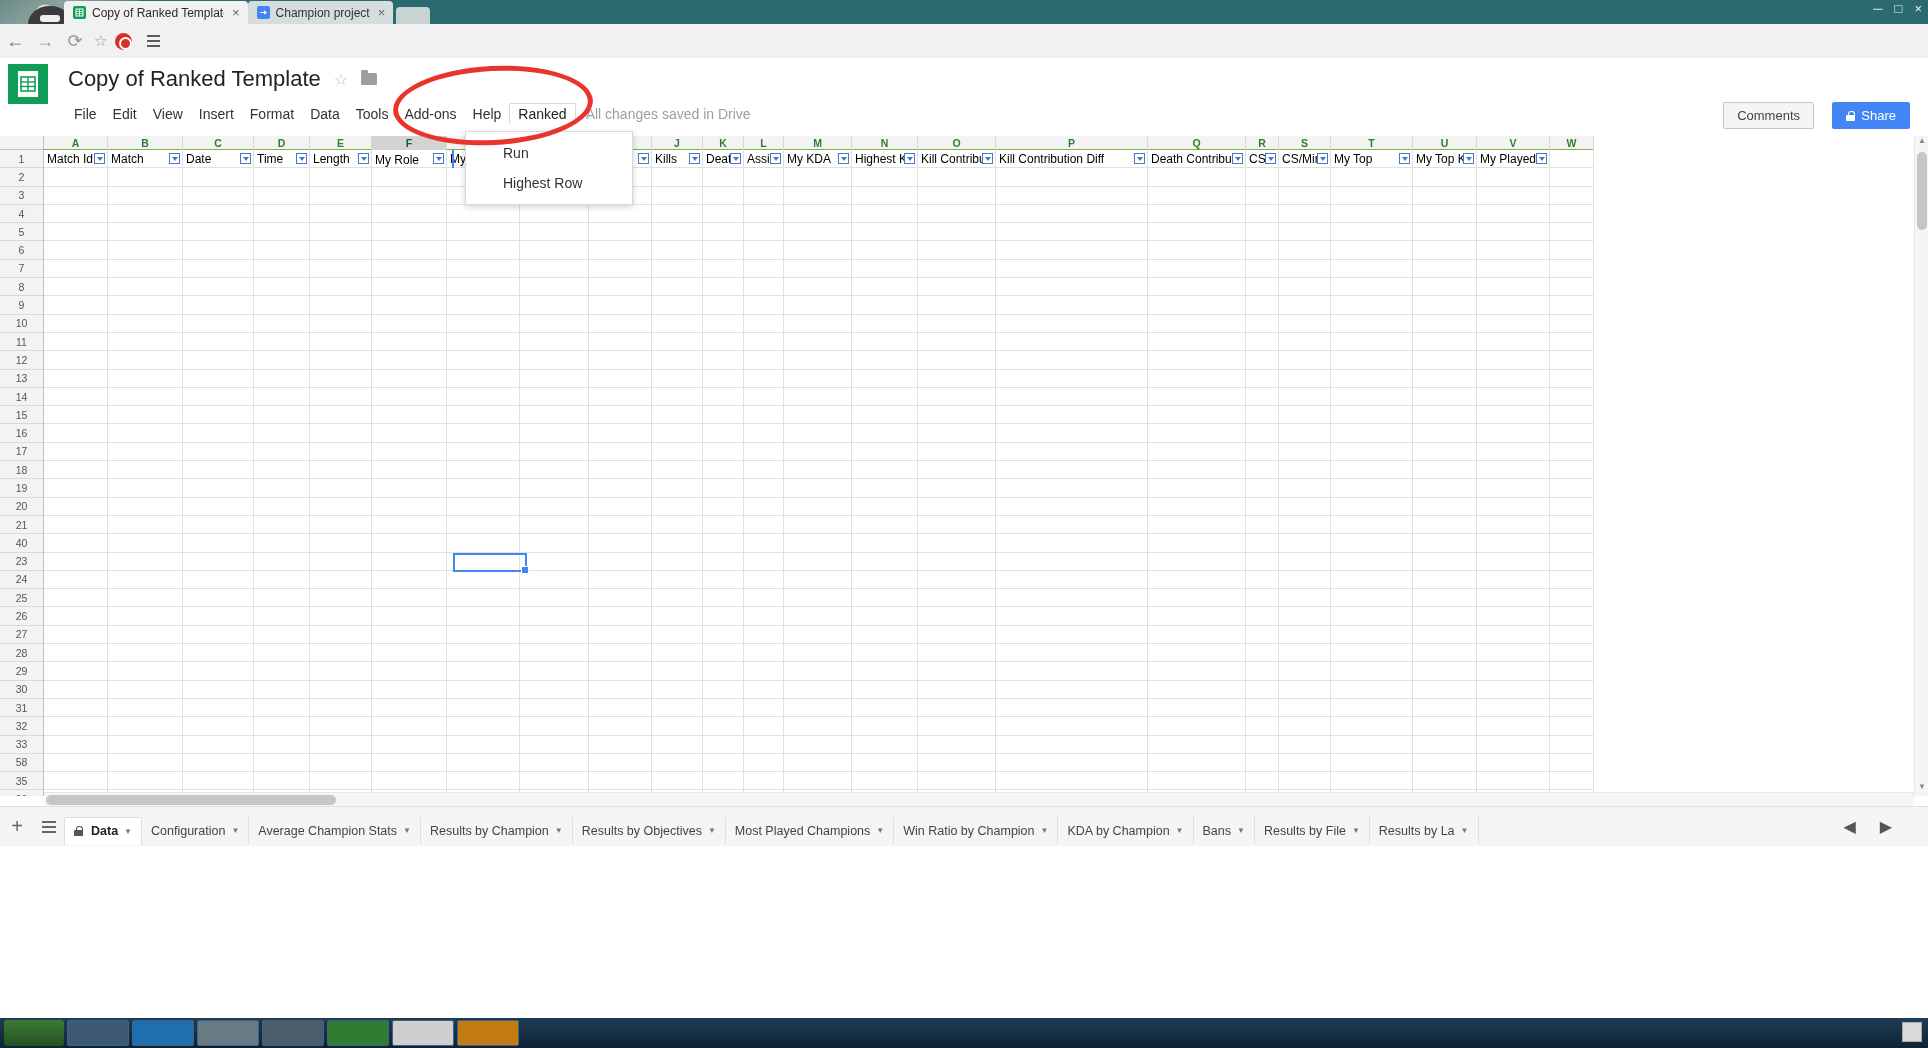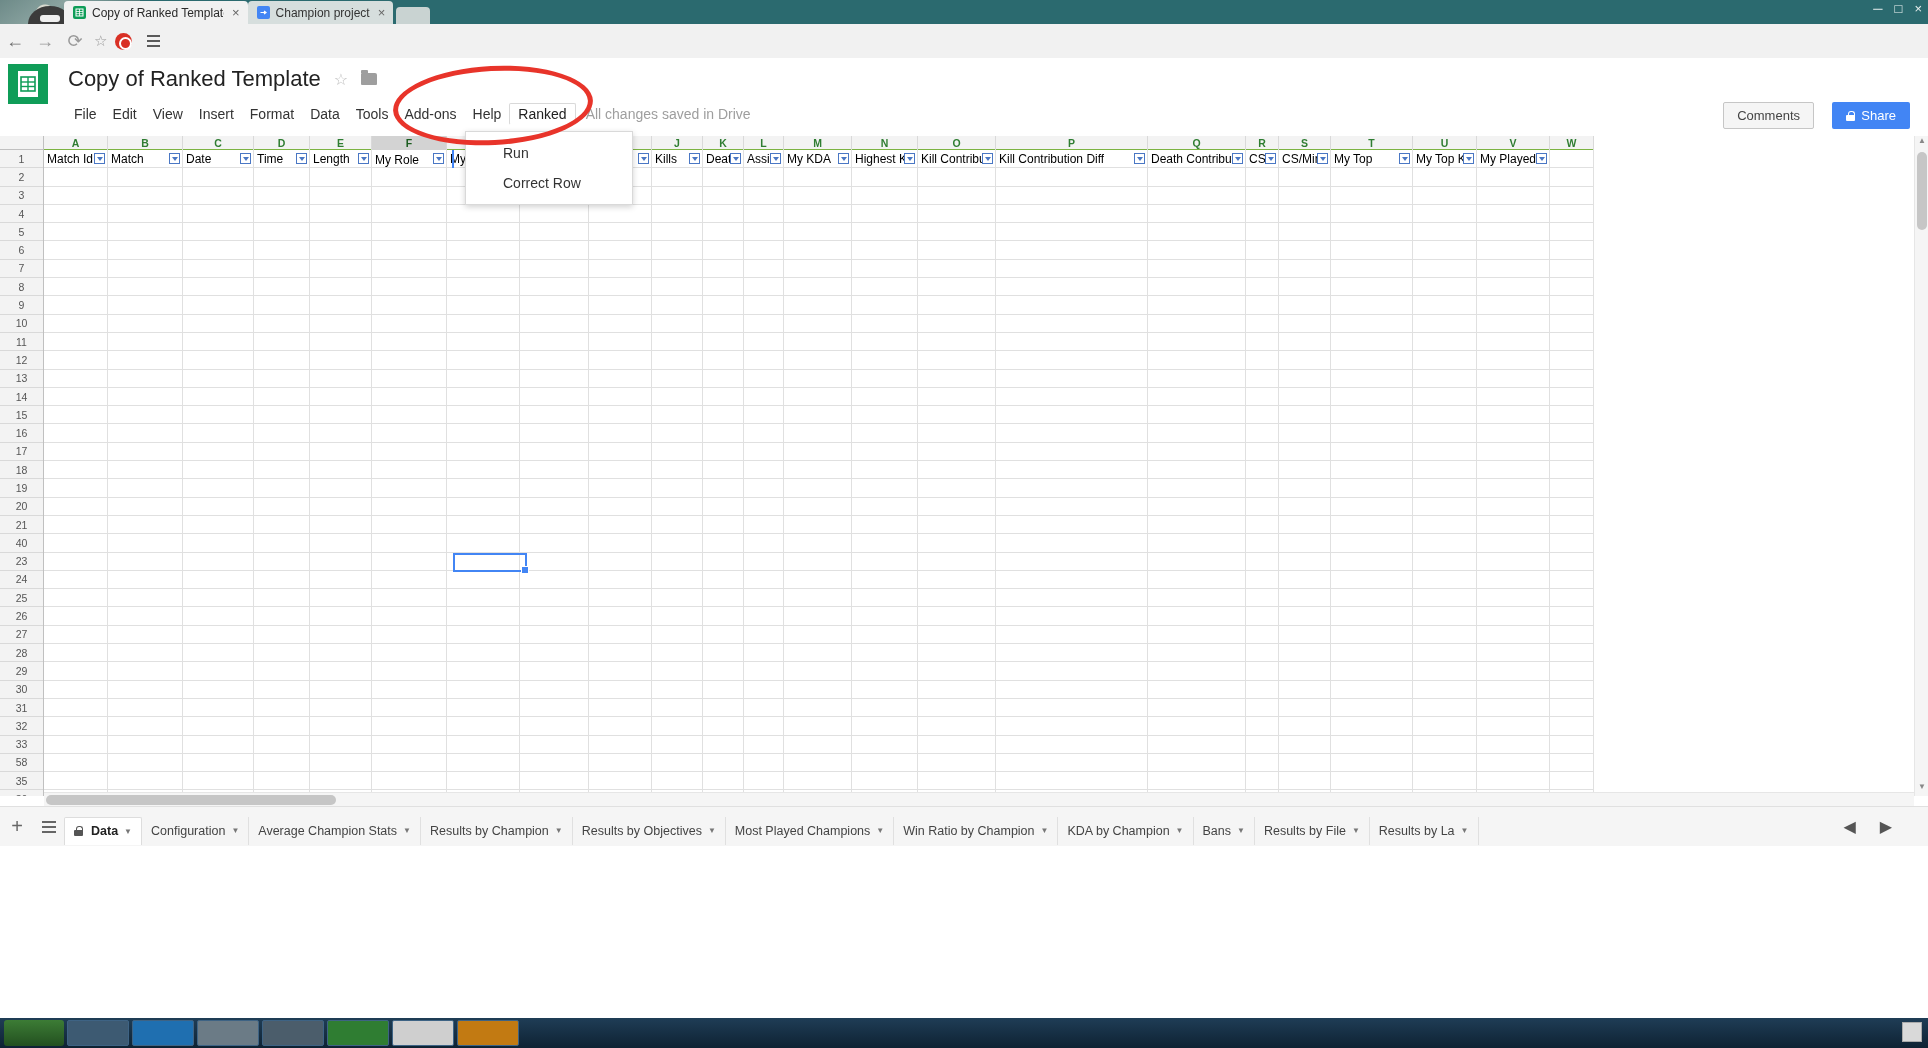--- a/index.html
+++ b/index.html
@@ -274,21 +274,21 @@
     <span class="mi">Data</span>
     <span class="mi">Tools</span>
     <span class="mi">Add-ons</span>
     <span class="mi">Help</span>
     <span class="mi open">Ranked</span>
     <span class="saved">All changes saved in Drive</span>
   </div>
 
   <div class="ranked-menu">
     <div class="item">Run</div>
-    <div class="item">Correct Row</div>
+    <div class="item">Highest Row</div>
   </div>
 
   <div class="comments-btn">Comments</div>
   <div class="share-btn">
     <span class="lk"></span>
     <span>Share</span>
   </div>
 
   <div class="toolbar">
     <div class="tb-item">

